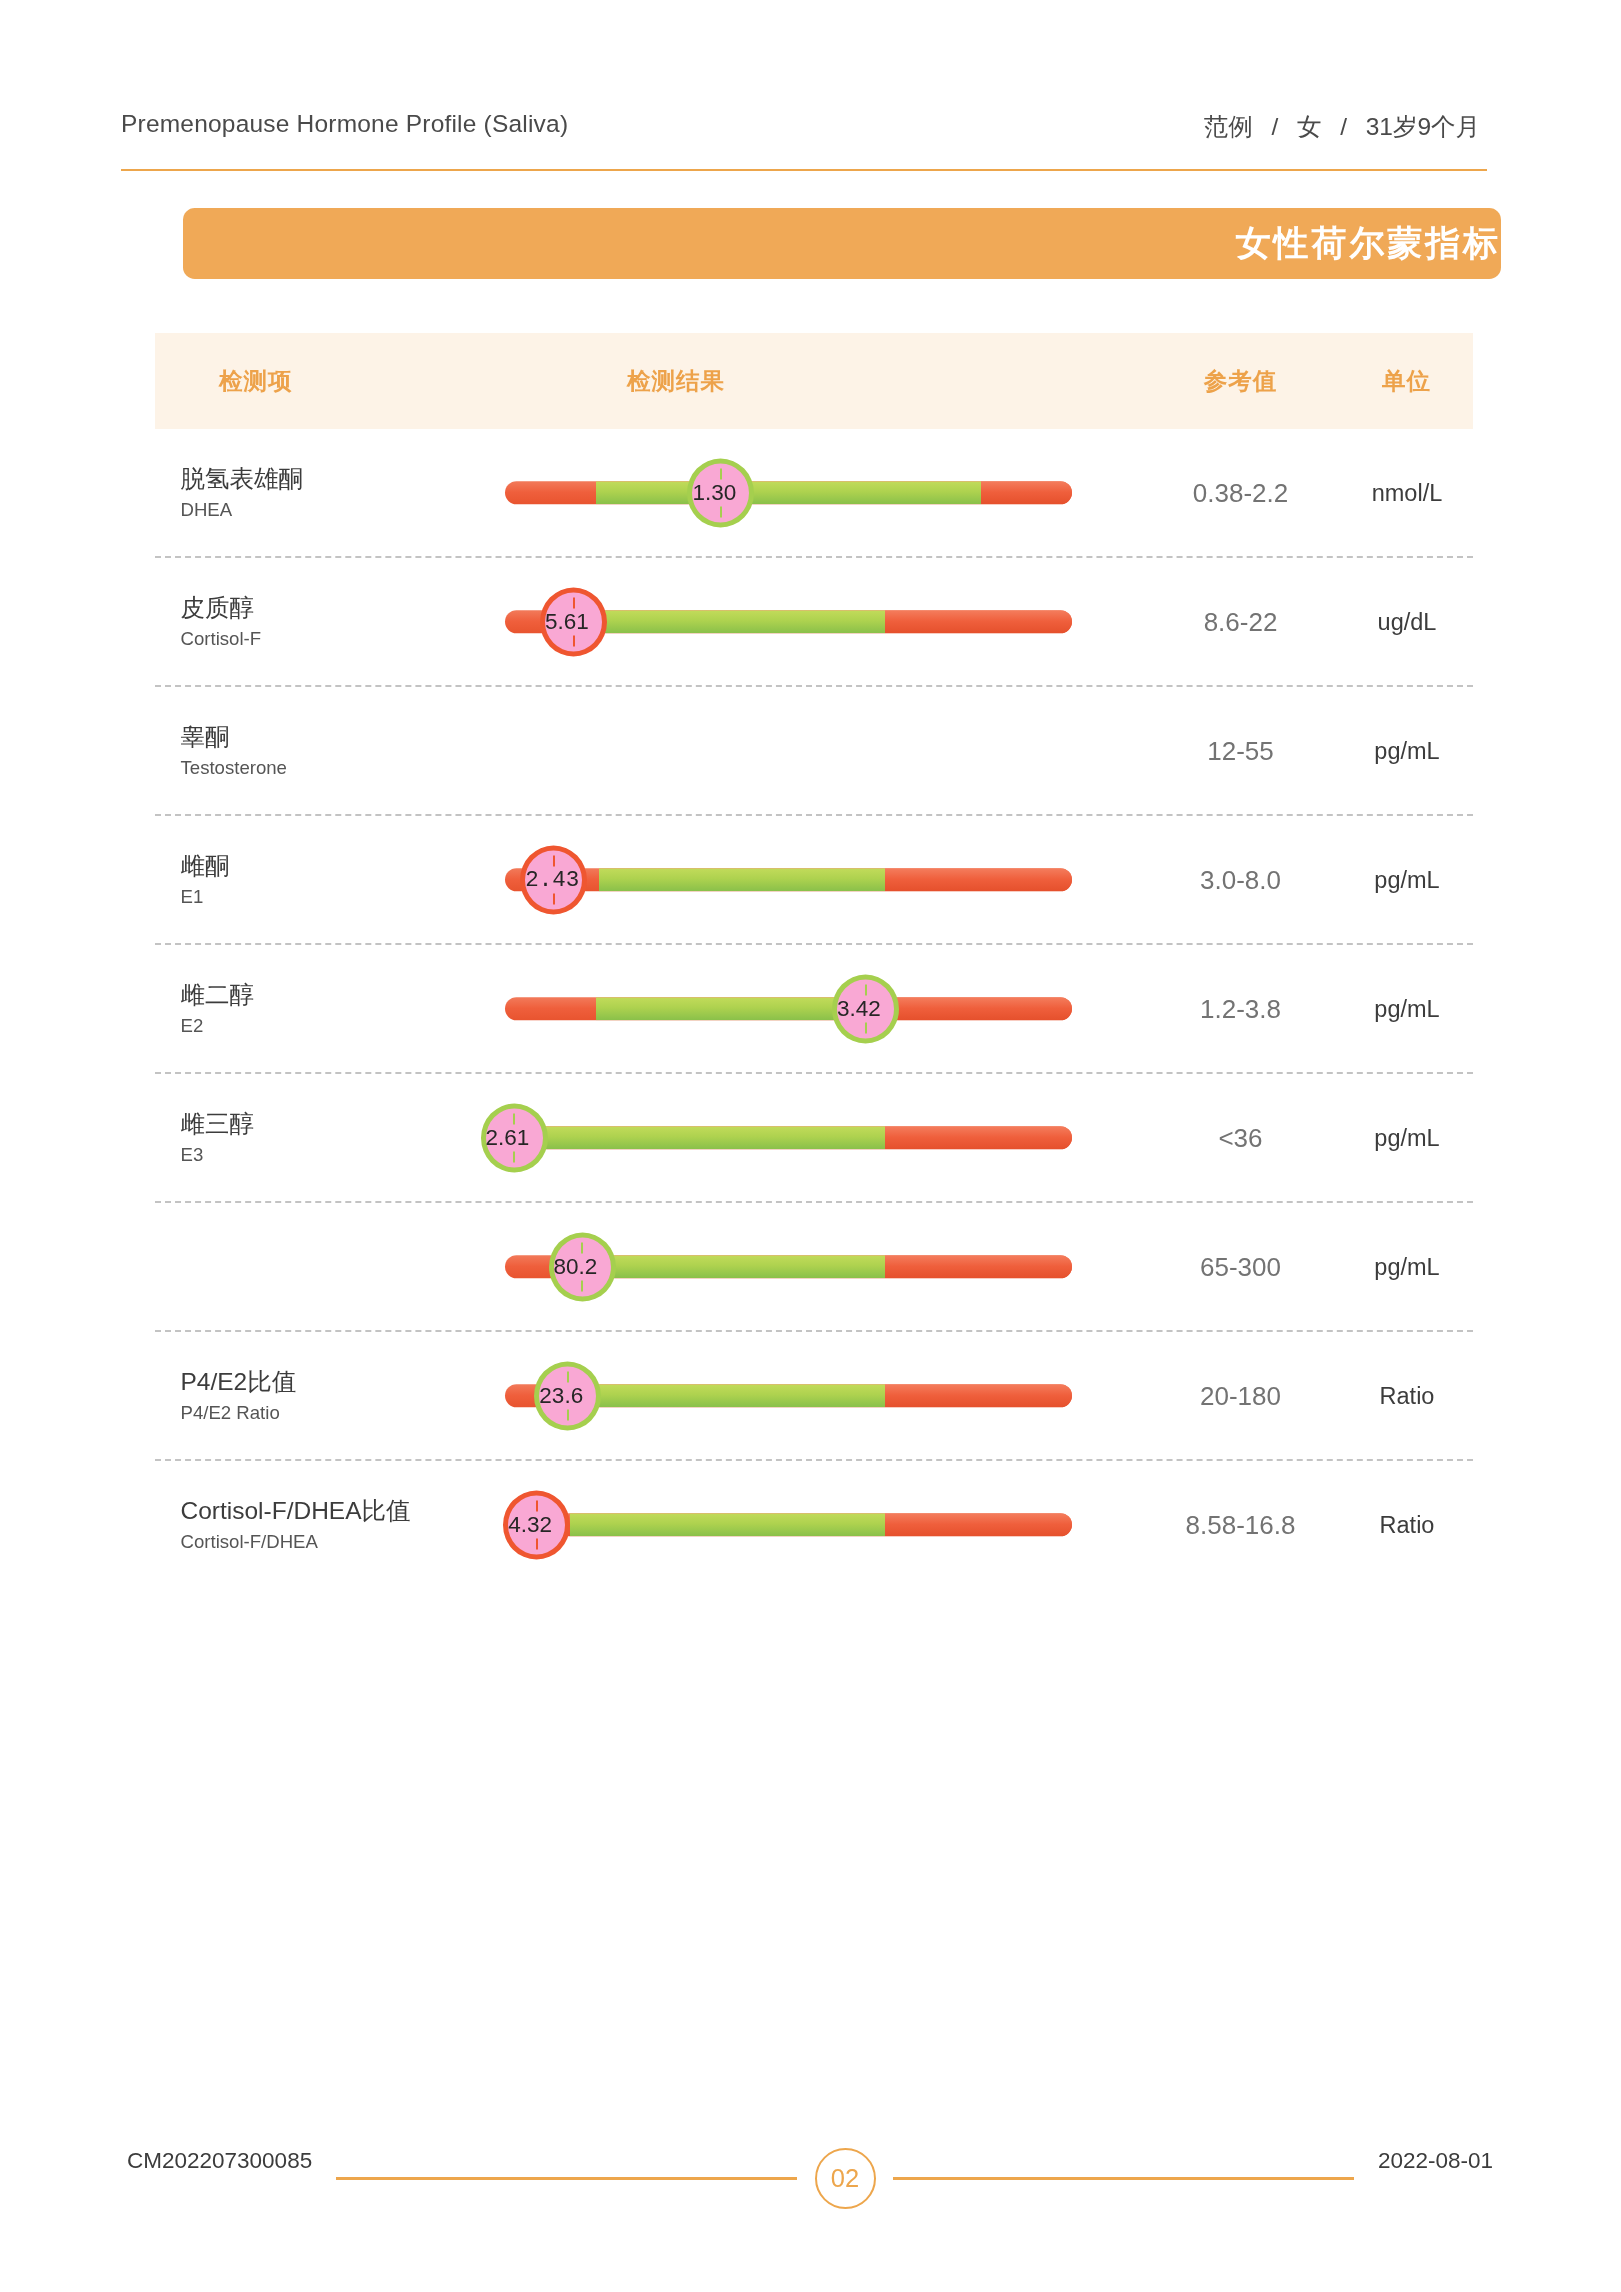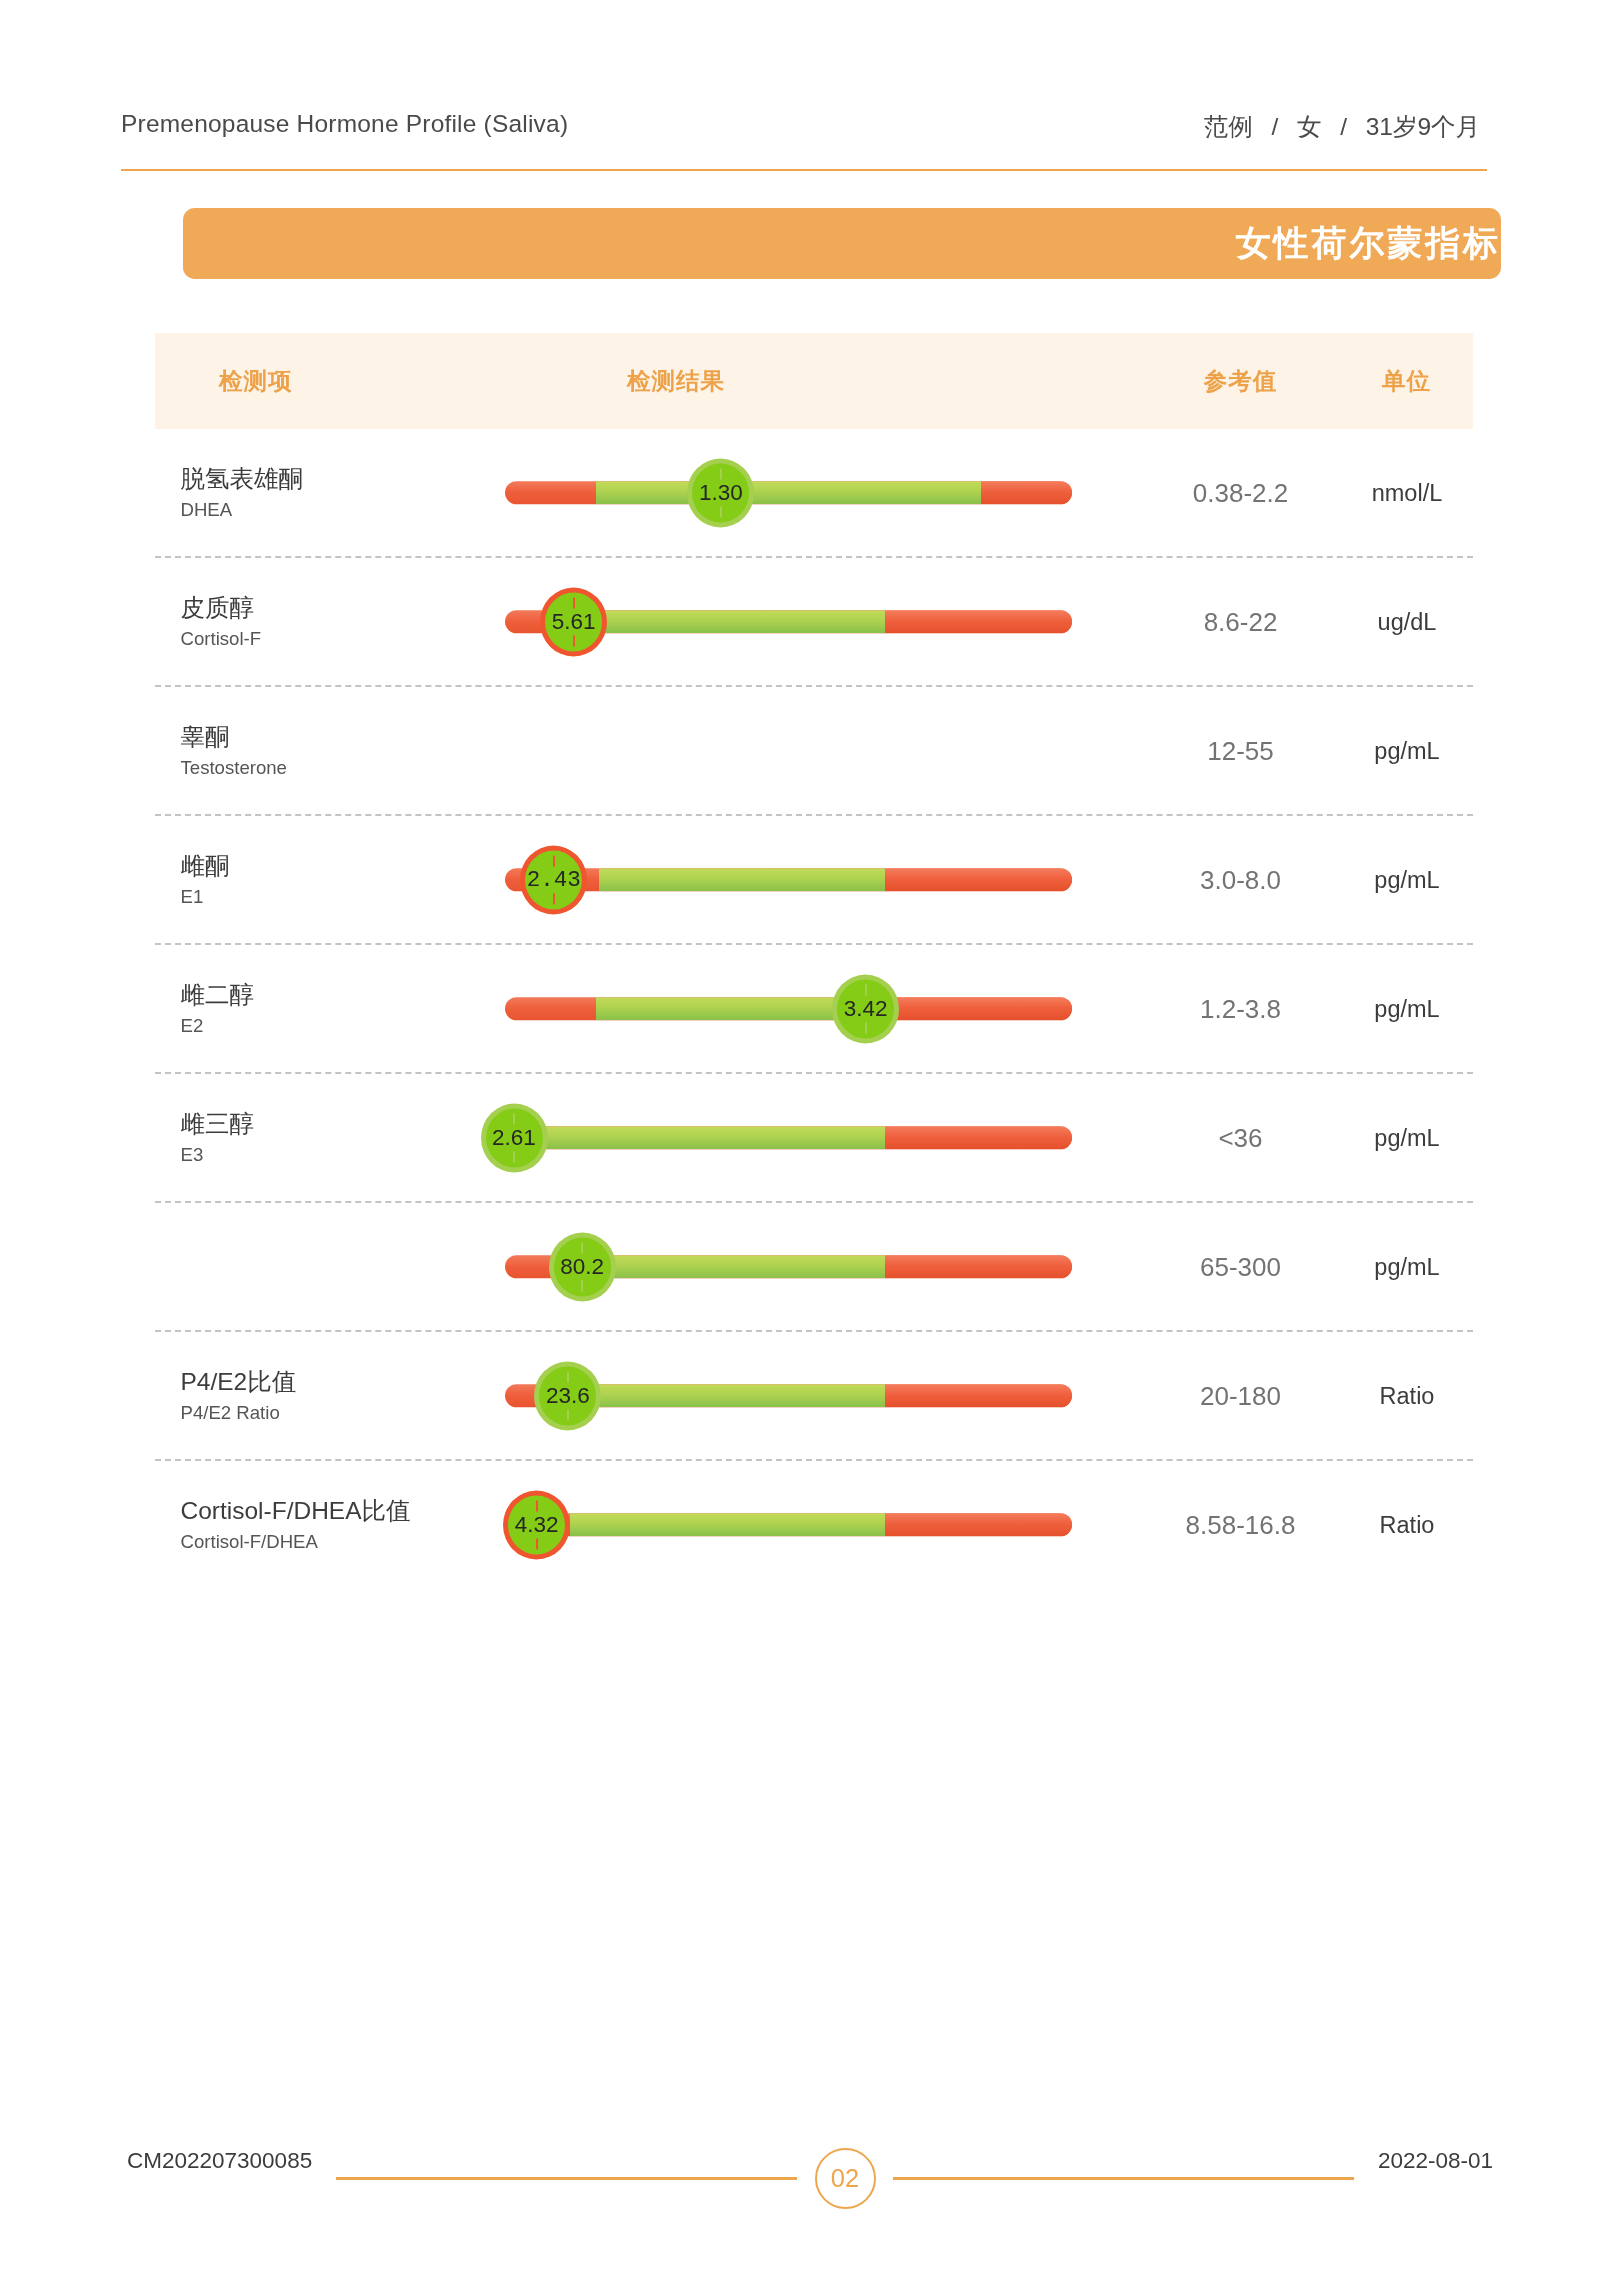--- a/index.html
+++ b/index.html
@@ -179,25 +179,24 @@
   }
 
   .marker {
     position: absolute;
     top: 50%;
     width: 67px;
     height: 69px;
     margin-left: -33px;
     margin-top: -34px;
     border-radius: 50%;
-    background: #84cc16;
+    background: #f9a8d4;
     box-sizing: border-box;
     display: flex;
     align-items: center;
-    justify-content: center;
   }
   .marker.normal { border: 5.9px solid #a5cf4e; }
   .marker.abnormal { border: 5.9px solid #ef5630; }
   .marker-value {
     font-size: 22.5px;
     color: #262626;
     letter-spacing: 0px;
     line-height: 1;
     position: relative;
     z-index: 2;

